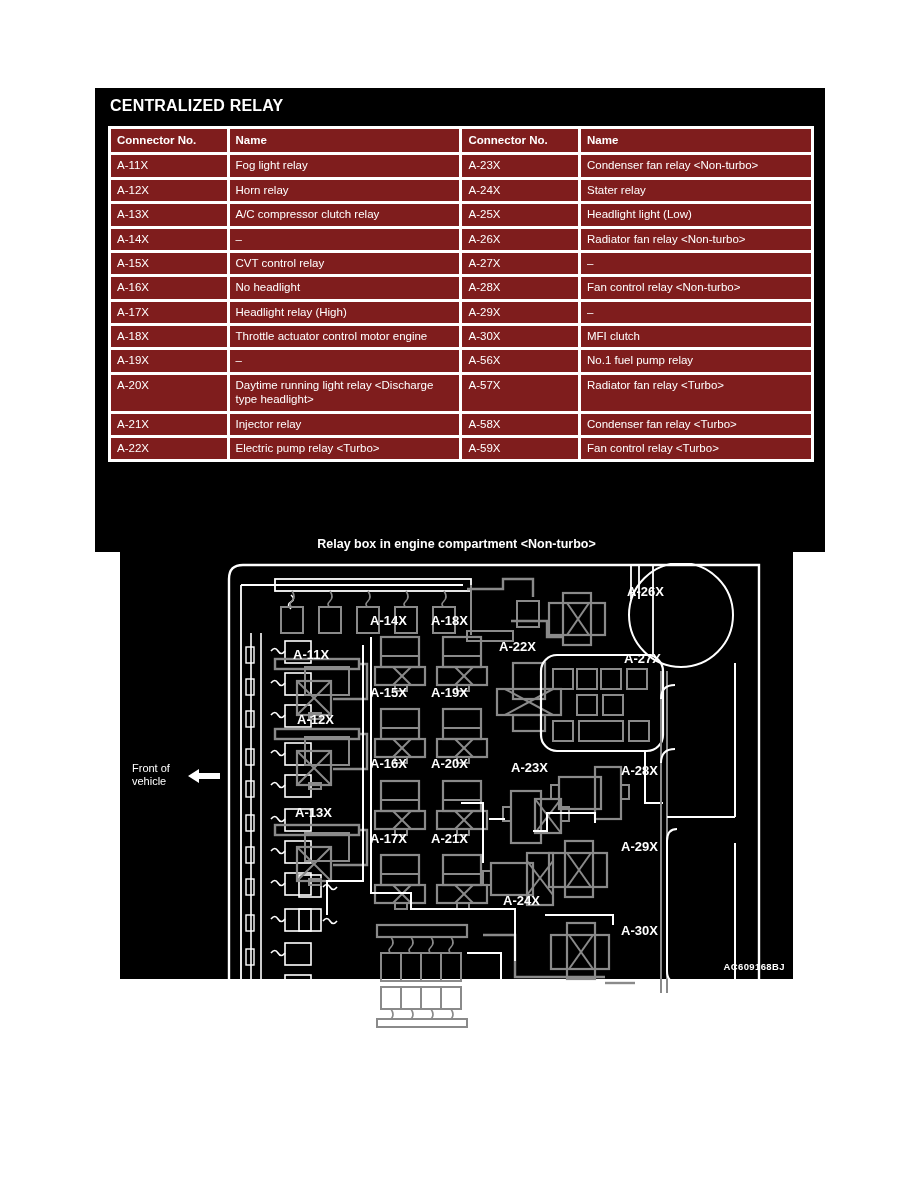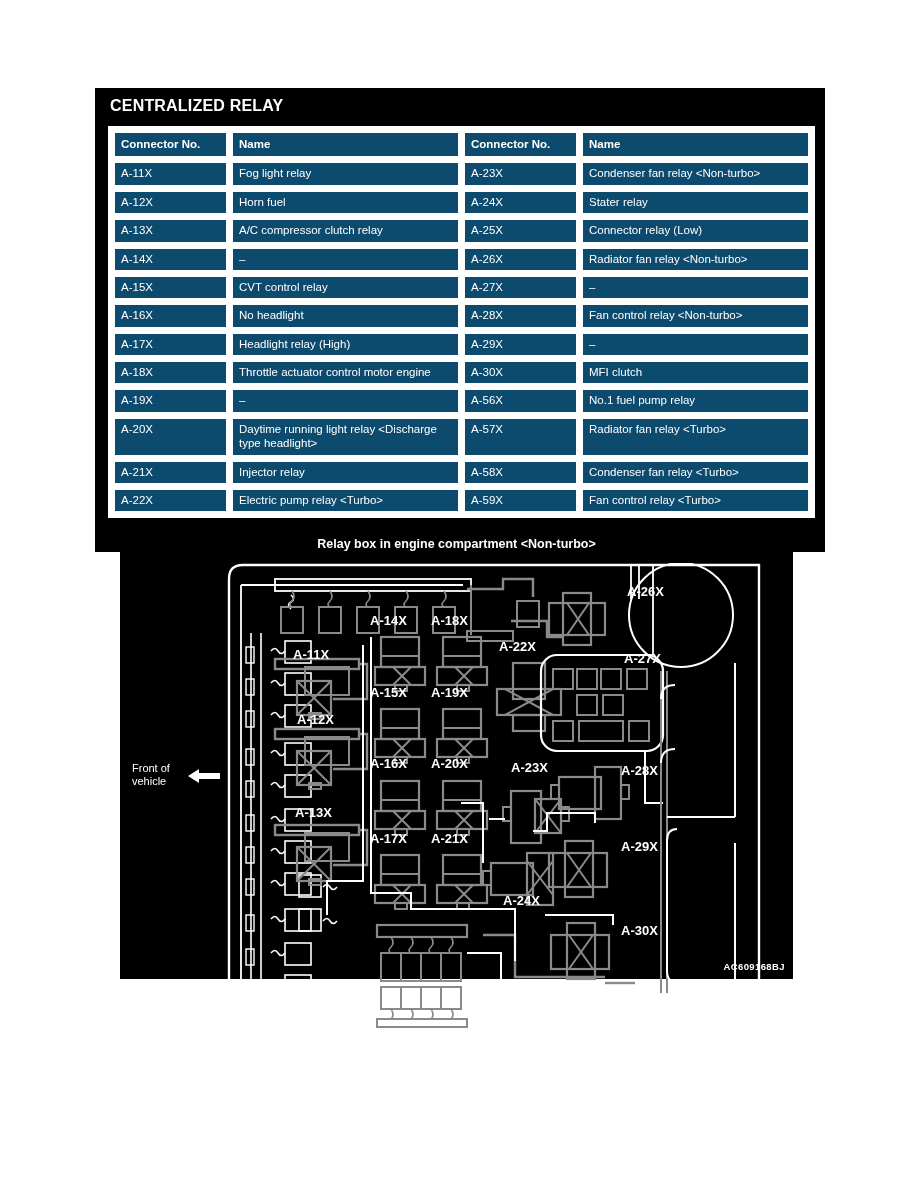--- a/index.html
+++ b/index.html
@@ -40,29 +40,29 @@
     left: 13px;
     top: 38px;
     right: 11px;
   }
   table.relay {
     border-collapse: collapse;
     width: 100%;
     table-layout: fixed;
   }
   table.relay td, table.relay th {
-    border: 7px solid #ffffff;
+    border: 3px solid #ffffff;
     color: #ffffff;
     font-size: 11.5px;
     font-weight: normal;
     text-align: left;
     vertical-align: top;
     padding: 3px 5px 4px 6px;
     line-height: 1.25;
-    background: #0c4a6e;
+    background: #7f1d1d;
   }
   table.relay th {
     font-weight: bold;
     font-size: 11.5px;
     padding-top: 4px;
     padding-bottom: 5px;
   }
   col.c-conn { width: 118px; }
   col.c-name { width: 232px; }
 
@@ -153,29 +153,29 @@
       </thead>
       <tbody id="relay-tbody">
           <tr>
             <td>A-11X</td>
             <td>Fog light relay</td>
             <td>A-23X</td>
             <td>Condenser fan relay &lt;Non-turbo&gt;</td>
           </tr>
           <tr>
             <td>A-12X</td>
-            <td>Horn fuel</td>
+            <td>Horn relay</td>
             <td>A-24X</td>
             <td>Stater relay</td>
           </tr>
           <tr>
             <td>A-13X</td>
             <td>A/C compressor clutch relay</td>
             <td>A-25X</td>
-            <td>Connector relay (Low)</td>
+            <td>Headlight light (Low)</td>
           </tr>
           <tr>
             <td>A-14X</td>
             <td>–</td>
             <td>A-26X</td>
             <td>Radiator fan relay &lt;Non-turbo&gt;</td>
           </tr>
           <tr>
             <td>A-15X</td>
             <td>CVT control relay</td>

